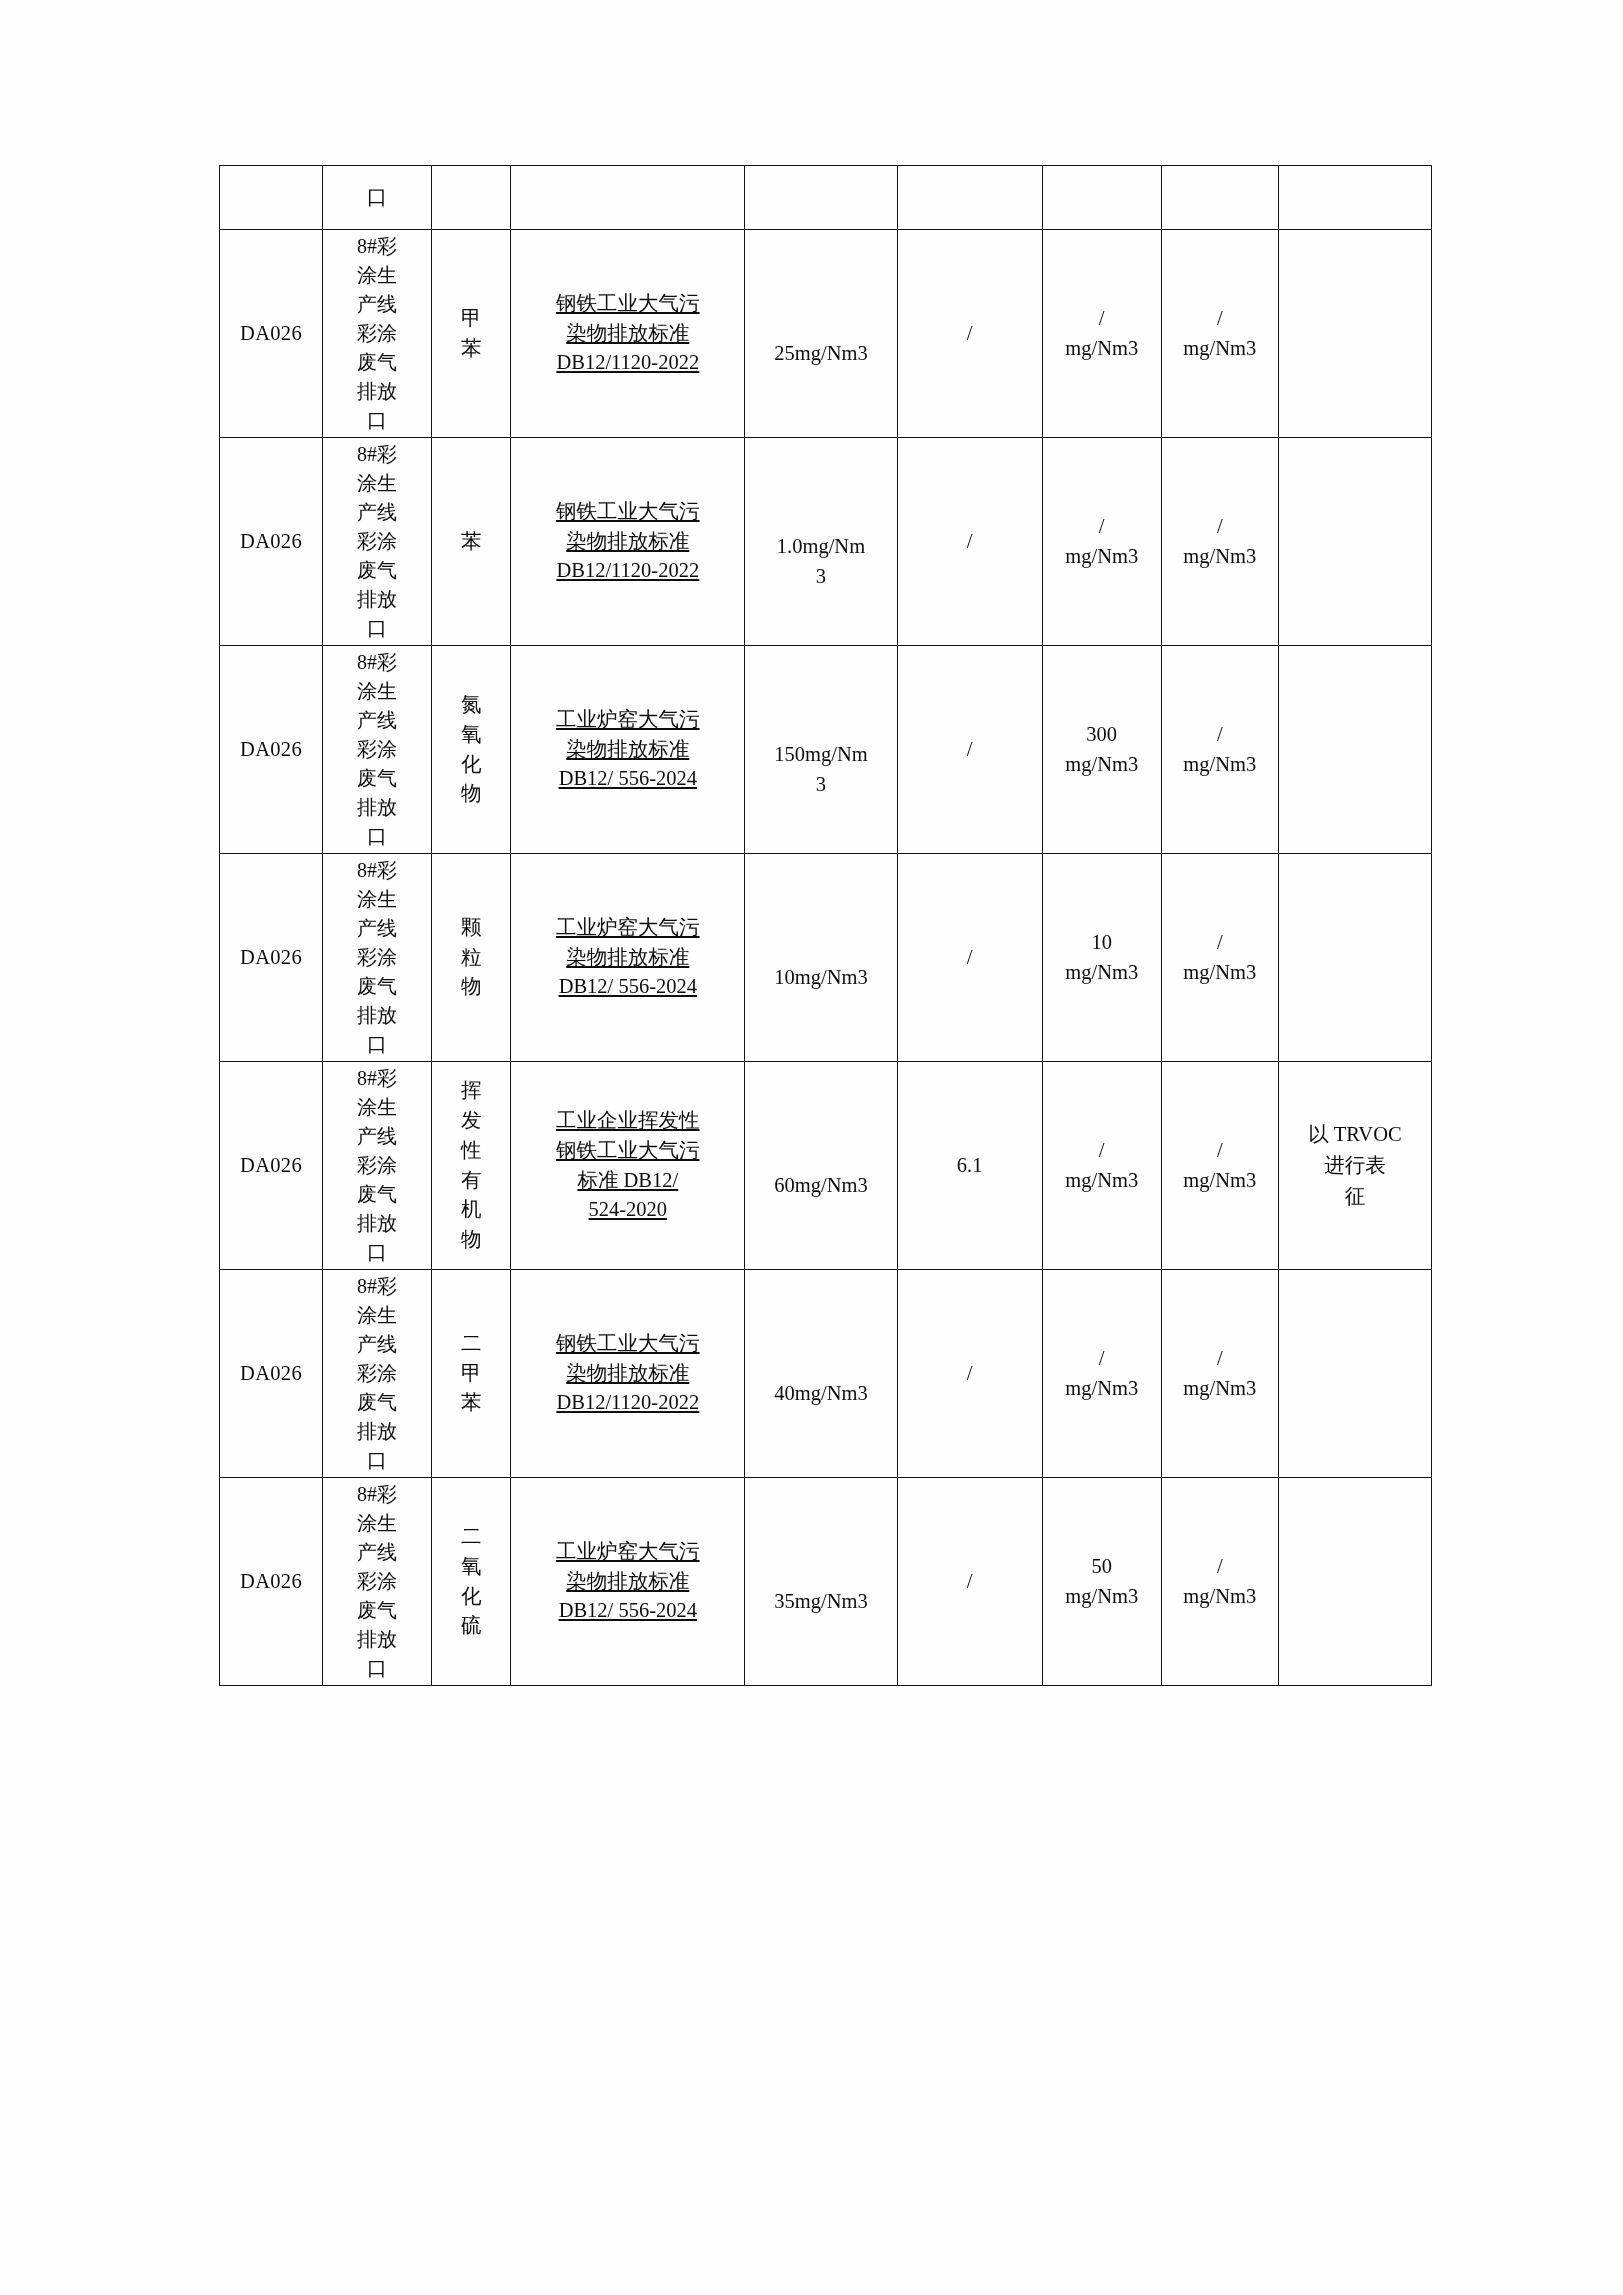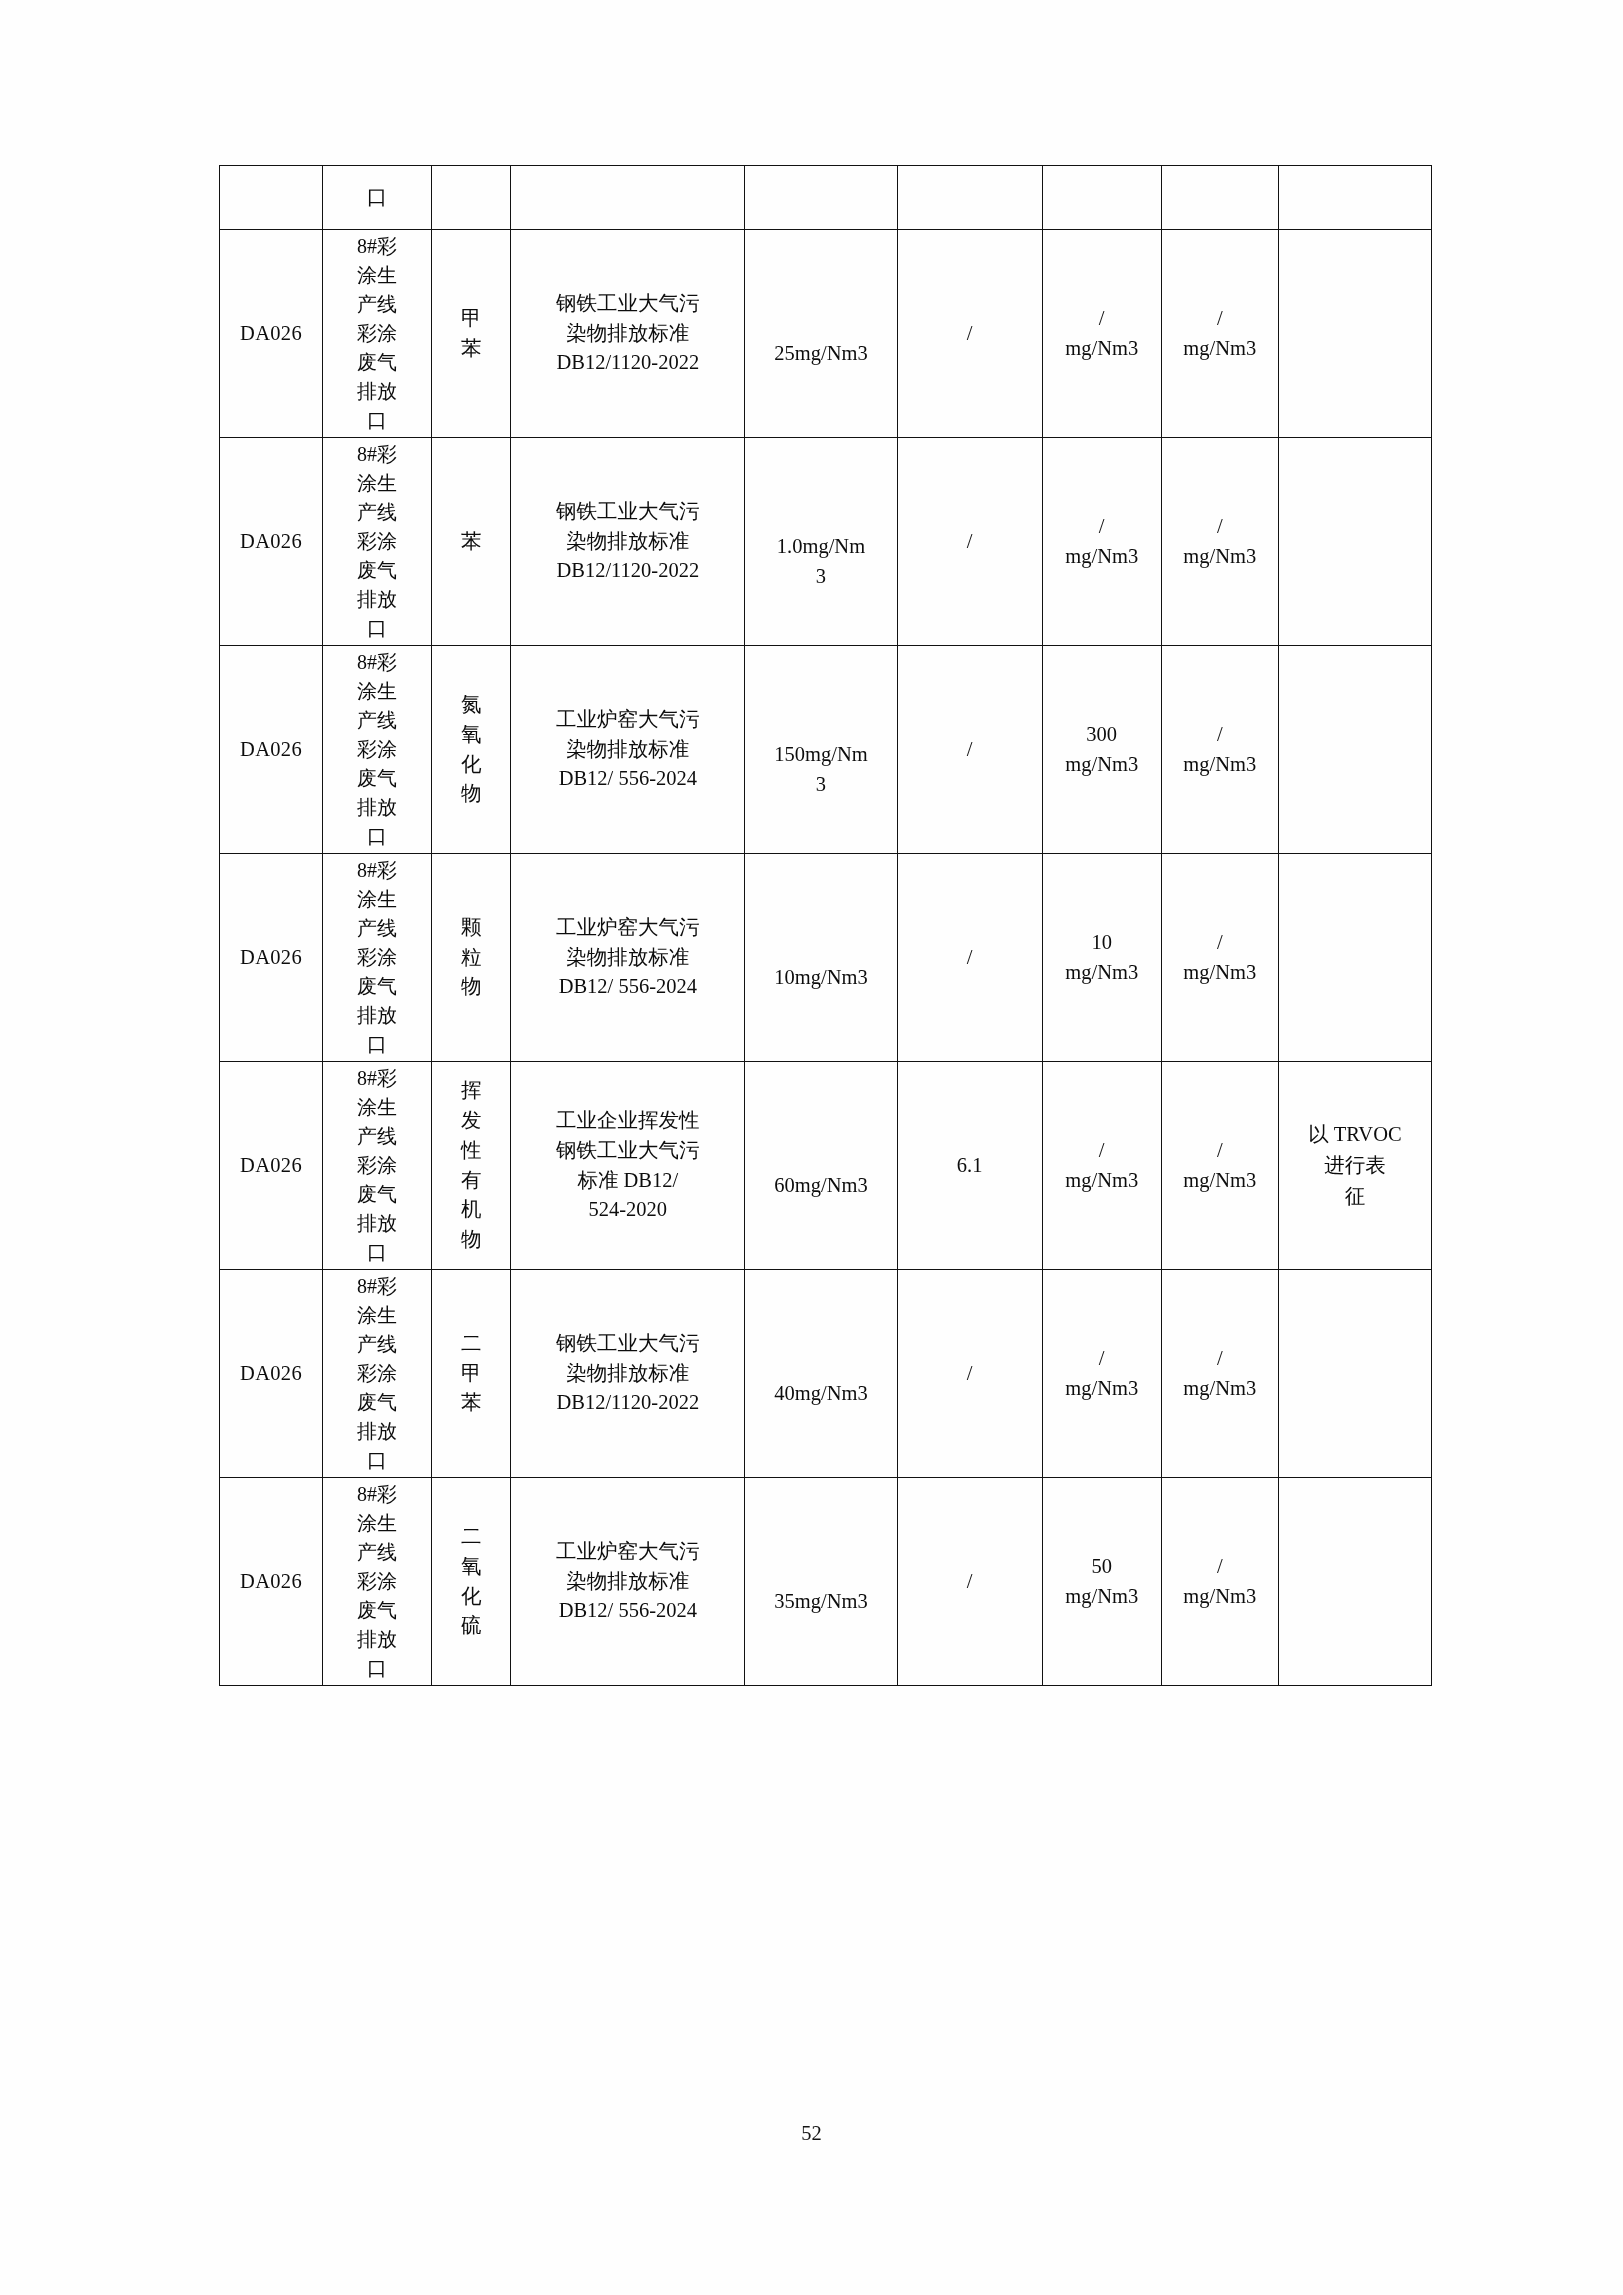--- a/index.html
+++ b/index.html
@@ -71,21 +71,21 @@
   .outlet-name {
     font-size: 20px;
     line-height: 1.45;
   }
   .outlet-name span { display: block; }
 
   .std {
     font-size: 20.5px;
     line-height: 1.46;
   }
-  .std span { display: block; }
+  .std span { display: block; text-decoration: underline; }
 
   .limit { font-size: 20.5px; line-height: 1.42; margin-top: 40px; }
   .limit span { display: block; }
 
   .stacked { font-size: 20.5px; line-height: 1.46; }
   .stacked span { display: block; }
 
   .remark { font-size: 20.5px; line-height: 1.5; }
   .remark span { display: block; font-family: Liberation Serif, serif; }
 
@@ -486,16 +486,15 @@
               </div>
             </td>
             <td>
               <div class="remark"></div>
             </td>
           </tr>
         </tbody>
     </table>
   </div>
 
-  <div class="page-number">52</div>
 
 </div>
 
 
 </body></html>

